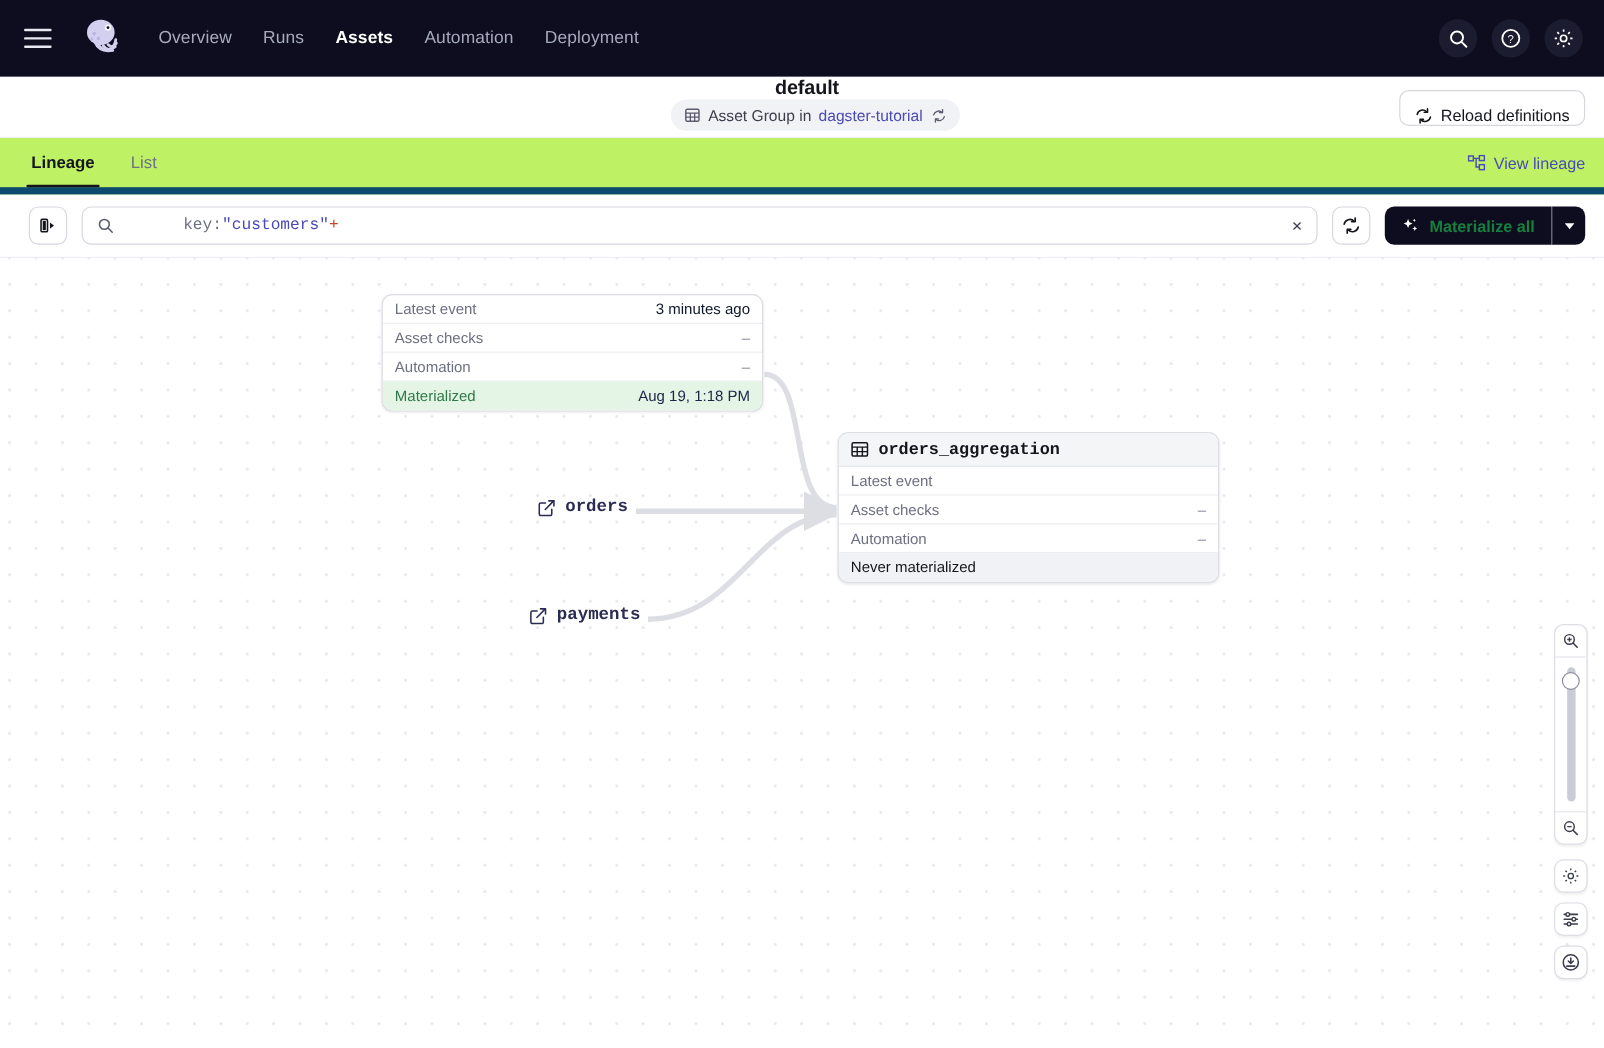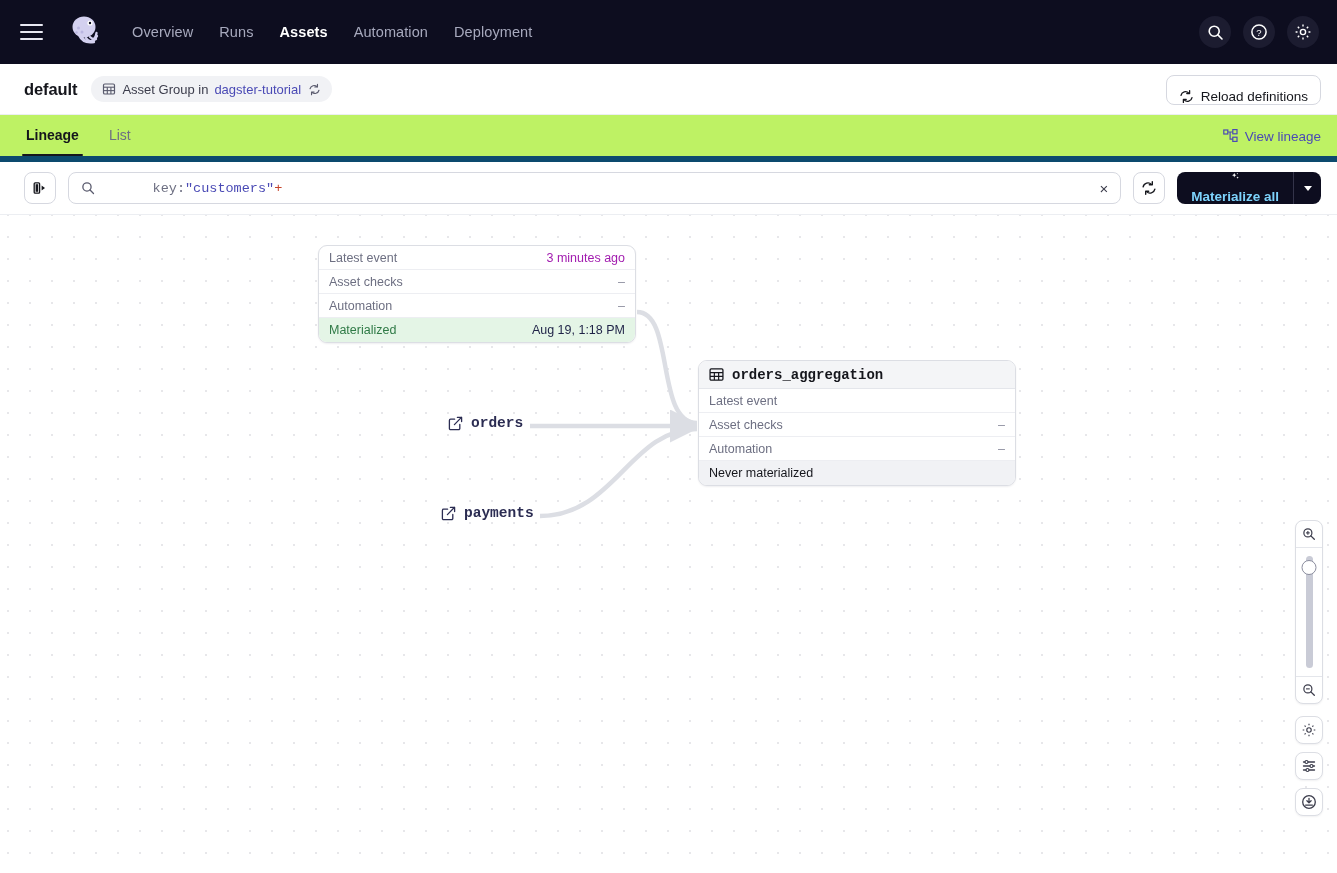--- a/index.html
+++ b/index.html
@@ -29,21 +29,21 @@
   .navright { position: absolute; right: 18px; top: 0; height: 64px; display: flex; align-items: center; gap: 12px; }
   .circbtn {
     width: 32px; height: 32px; border-radius: 50%; background: #1c1c30;
     display: flex; align-items: center; justify-content: center; cursor: pointer;
   }
   .circbtn svg { display: block; }
 
   
   .crumbbar {
     height: 51px; background: #ffffff; display: flex; align-items: center;
-    padding: 0 16px 0 24px; border-bottom: 1px solid #eceef2; position: relative;
+    padding: 0 16px 0 24px; border-bottom: 1px solid #eceef2; position: relative; flex-direction: column;
   }
   .crumb-title { font-size: 16.5px; font-weight: 700; color: #15161c; letter-spacing: -.1px; }
   .crumb-pill {
     margin-left: 14px; height: 26px; background: #f1f2f5; border-radius: 13px;
     display: flex; align-items: center; gap: 6px; padding: 0 11px; font-size: 13px; color: #3b3c४a;
     color: #3c3d4c; cursor: pointer;
   }
   .crumb-pill .pilltext { color: #3c3d4c; }
   .crumb-link { color: #4a4ab5; }
   .reload-btn {
@@ -89,23 +89,23 @@
   .q-key { color: #6d6f82; }
   .q-val { color: #4a4ab5; }
   .q-op  { color: #c5432a; }
   .clear-x { margin-left: auto; color: #3c3d4c; font-size: 15px; line-height: 1; cursor: pointer; padding: 0 2px; }
   .refresh-btn {
     width: 32px; height: 32px; border: 1px solid #d6d8e0; border-radius: 8px; background: #fff;
     display: flex; align-items: center; justify-content: center; cursor: pointer; flex: none;
   }
   .mat-group { display: flex; flex: none; }
   .mat-btn {
-    height: 32px; background: #0d0d1f; color: #7dd3fc; border-radius: 8px 0 0 8px;
+    height: 32px; background: #0d0d1f; color: #15803d; border-radius: 8px 0 0 8px;
     display: flex; align-items: center; gap: 8px; padding: 0 14px;
-    font-size: 13.5px; font-weight: 600; cursor: pointer; flex-direction: column;
+    font-size: 13.5px; font-weight: 600; cursor: pointer;
   }
   .mat-caret {
     height: 32px; width: 28px; background: #0d0d1f; border-radius: 0 8px 8px 0;
     display: flex; align-items: center; justify-content: center; cursor: pointer;
     border-left: 1px solid #34344a;
   }
   .caret-tri { width: 0; height: 0; border-left: 4px solid transparent; border-right: 4px solid transparent;
     border-top: 5px solid #ffffff; }
 
   
@@ -126,21 +126,21 @@
     background: #f4f5f7; height: 28px; display: flex; align-items: center; gap: 8px;
     padding: 0 10px; border-bottom: 1px solid #e4e6eb;
   }
   .node-title { font-family: "Liberation Mono", monospace; font-size: 14px; font-weight: 700; color: #15161c; }
   .node-row {
     height: 24px; display: flex; align-items: center; justify-content: space-between;
     padding: 0 10px; border-bottom: 1px solid #edeef2; font-size: 12.5px;
   }
   .node-row:last-child { border-bottom: none; }
   .row-label { color: #6d6f82; }
-  .row-val { color: #a21caf; }
+  .row-val { color: #0f172a; }
   .row-dash { color: #8b8d9e; }
   .row-mat { background: #e4f5e6; }
   .row-mat .row-label { color: #2f7a46; }
   .row-mat .row-val { color: #1f2347; }
   .row-never { background: #f1f2f5; }
   .row-never .row-label { color: #15161c; }
 
   
   .ext-asset {
     position: absolute; display: flex; align-items: center; gap: 8px; cursor: pointer;

